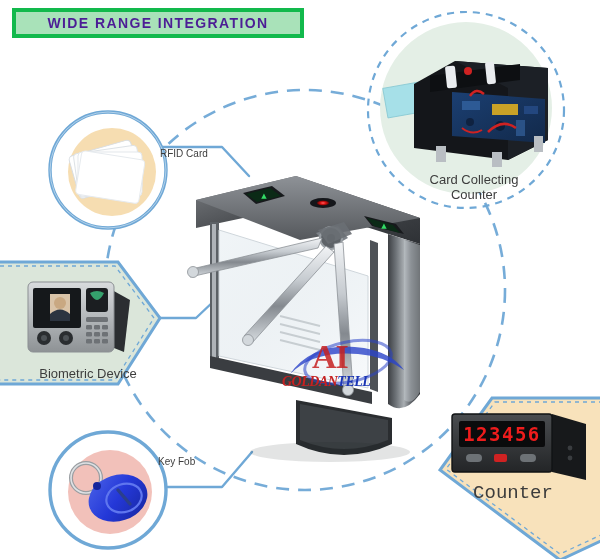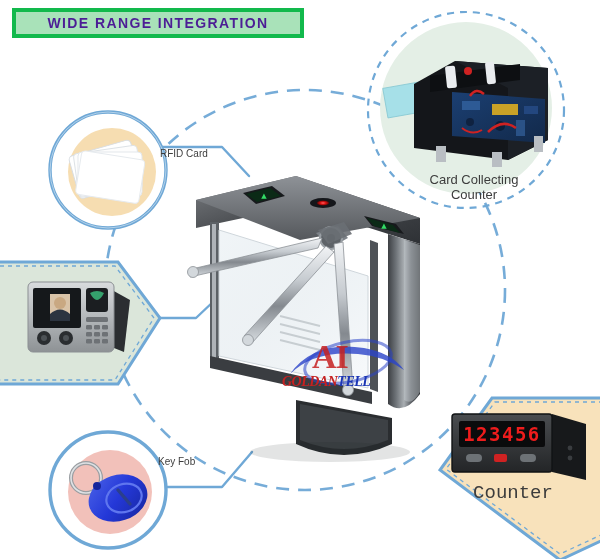--- a/index.html
+++ b/index.html
@@ -313,20 +313,21 @@
     <span class="banner-text">WIDE RANGE INTEGRATION</span>
   </div>
 
   <div class="lbl lbl-rfid">RFID Card</div>
 
   <div class="lbl lbl-ccm">
     <div>Card Collecting</div>
     <div>Counter</div>
   </div>
 
+  <div class="lbl lbl-bio">Biometric Device</div>
 
   <div class="lbl lbl-keyfob">Key Fob</div>
 
   <div class="lbl lbl-counter">Counter</div>
 
   <div class="wm">
     <svg width="135" height="62" viewBox="0 0 135 62" style="position:absolute;left:0;top:0;">
       <path d="M8 36 q24 -34 74 -26 q28 5 40 22 q-20 -14 -46 -16 q-44 -4 -68 20 Z" fill="#2a44c9" opacity="0.8"></path>
       <ellipse cx="66" cy="24" rx="44" ry="20" fill="none" stroke="#2a44c9" stroke-width="3" opacity="0.55" transform="rotate(-12 66 24)"></ellipse>
     </svg>

